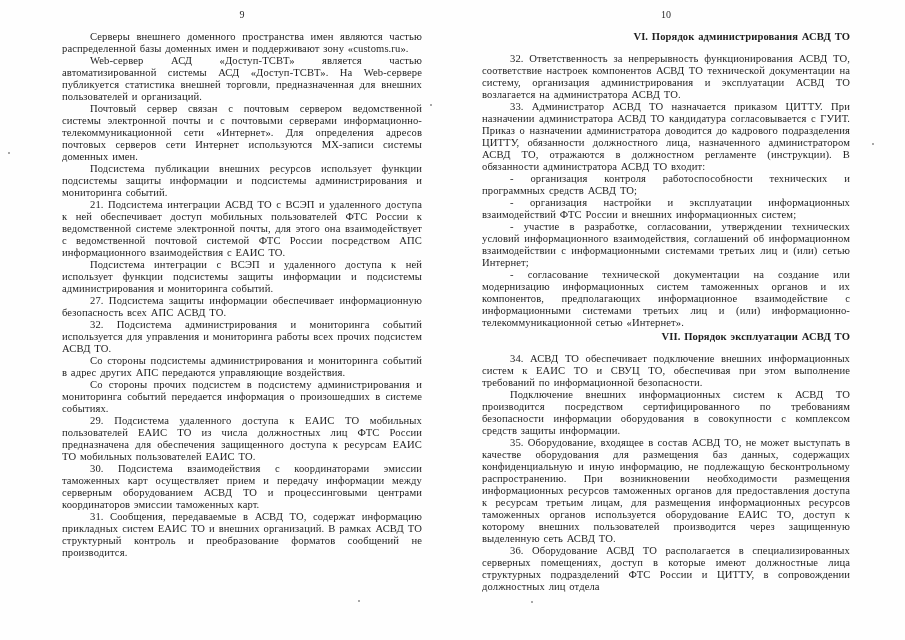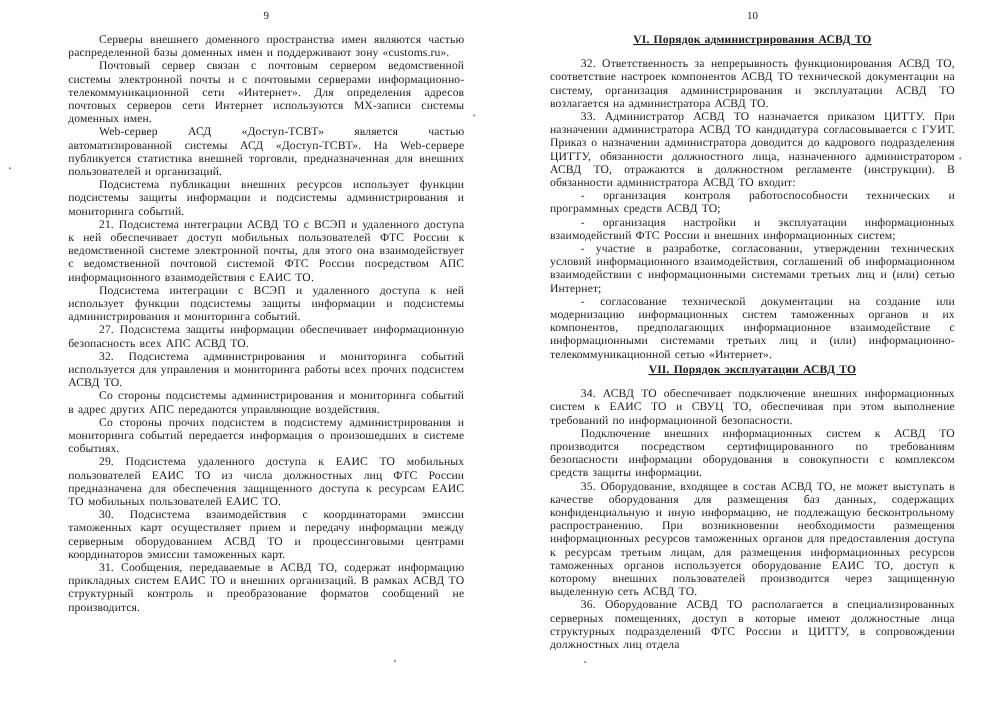--- a/index.html
+++ b/index.html
@@ -14,65 +14,64 @@
     background: #fefefe;
     overflow: hidden;
     font-family: "Liberation Serif", "DejaVu Serif", serif;
     color: #1e1e1e;
   }
   .page {
     position: absolute;
     top: 9px;
   }
   .page-left  { left: 62px;  width: 360px; }
-  .page-right { left: 500px; width: 368px; }
+  .page-right { left: 482px; width: 368px; }
   .page-number {
     display: block;
     text-align: center;
     font-size: 10px;
     line-height: 12px;
     margin-bottom: 10px;
     color: #2a2a2a;
   }
   .page-body p {
     margin: 0;
     font-size: 10.6px;
     line-height: 12px;
     text-align: justify;
     letter-spacing: 0.1px;
     word-spacing: 1px;
   }
   .page-body p.para { text-indent: 28px; }
   .page-body p.heading {
-    text-align: center;
+    text-align: right;
     font-weight: bold;
     text-indent: 0;
     margin: 2px 0 10px 0;
-    text-decoration: underline;
   }
   .page-right .b7 { margin-top: 20px; }
   .speck {
     position: absolute;
     background: #8a8a8a;
     border-radius: 50%;
     width: 2px;
     height: 2px;
   }
 </style>
 </head>
 <body>
 
 <div class="sheet">
 
   <div class="page page-left">
     <span class="page-number">9</span>
     <div class="page-body">
         <p class="para b0">Серверы внешнего доменного пространства имен являются частью распределенной базы доменных имен и поддерживают зону «customs.ru».</p>
+        <p class="para b2">Web-сервер АСД «Доступ-ТСВТ» является частью автоматизированной системы АСД «Доступ-ТСВТ». На Web-сервере публикуется статистика внешней торговли, предназначенная для внешних пользователей и организаций.</p>
         <p class="para b1">Почтовый сервер связан с почтовым сервером ведомственной системы электронной почты и с почтовыми серверами информационно-телекоммуникационной сети «Интернет». Для определения адресов почтовых серверов сети Интернет используются MX-записи системы доменных имен.</p>
-        <p class="para b2">Web-сервер АСД «Доступ-ТСВТ» является частью автоматизированной системы АСД «Доступ-ТСВТ». На Web-сервере публикуется статистика внешней торговли, предназначенная для внешних пользователей и организаций.</p>
         <p class="para b3">Подсистема публикации внешних ресурсов использует функции подсистемы защиты информации и подсистемы администрирования и мониторинга событий.</p>
         <p class="para b4">21.  Подсистема интеграции АСВД ТО с ВСЭП и удаленного доступа к ней обеспечивает доступ мобильных пользователей ФТС России к ведомственной системе электронной почты, для этого она взаимодействует с ведомственной почтовой системой ФТС России посредством АПС информационного взаимодействия с ЕАИС ТО.</p>
         <p class="para b5">Подсистема интеграции с ВСЭП и удаленного доступа к ней использует функции подсистемы защиты информации и подсистемы администрирования и мониторинга событий.</p>
         <p class="para b6">27.  Подсистема защиты информации обеспечивает информационную безопасность всех АПС АСВД ТО.</p>
         <p class="para b8">32.  Подсистема администрирования и мониторинга событий используется для управления и мониторинга работы всех прочих подсистем АСВД ТО.</p>
         <p class="para b9">Со стороны подсистемы администрирования и мониторинга событий в адрес других АПС передаются управляющие воздействия.</p>
         <p class="para b10">Со стороны прочих подсистем в подсистему администрирования и мониторинга событий передается информация о произошедших в системе событиях.</p>
         <p class="para b11">29.  Подсистема удаленного доступа к ЕАИС ТО мобильных пользователей ЕАИС ТО из числа должностных лиц ФТС России предназначена для обеспечения защищенного доступа к ресурсам ЕАИС ТО мобильных пользователей ЕАИС ТО.</p>
         <p class="para b12">30.  Подсистема взаимодействия с координаторами эмиссии таможенных карт осуществляет прием и передачу информации между серверным оборудованием АСВД ТО и процессинговыми центрами координаторов эмиссии таможенных карт.</p>
         <p class="para b13">31.  Сообщения, передаваемые в АСВД ТО, содержат информацию прикладных систем ЕАИС ТО и внешних организаций. В рамках АСВД ТО структурный контроль и преобразование форматов сообщений не производится.</p>

